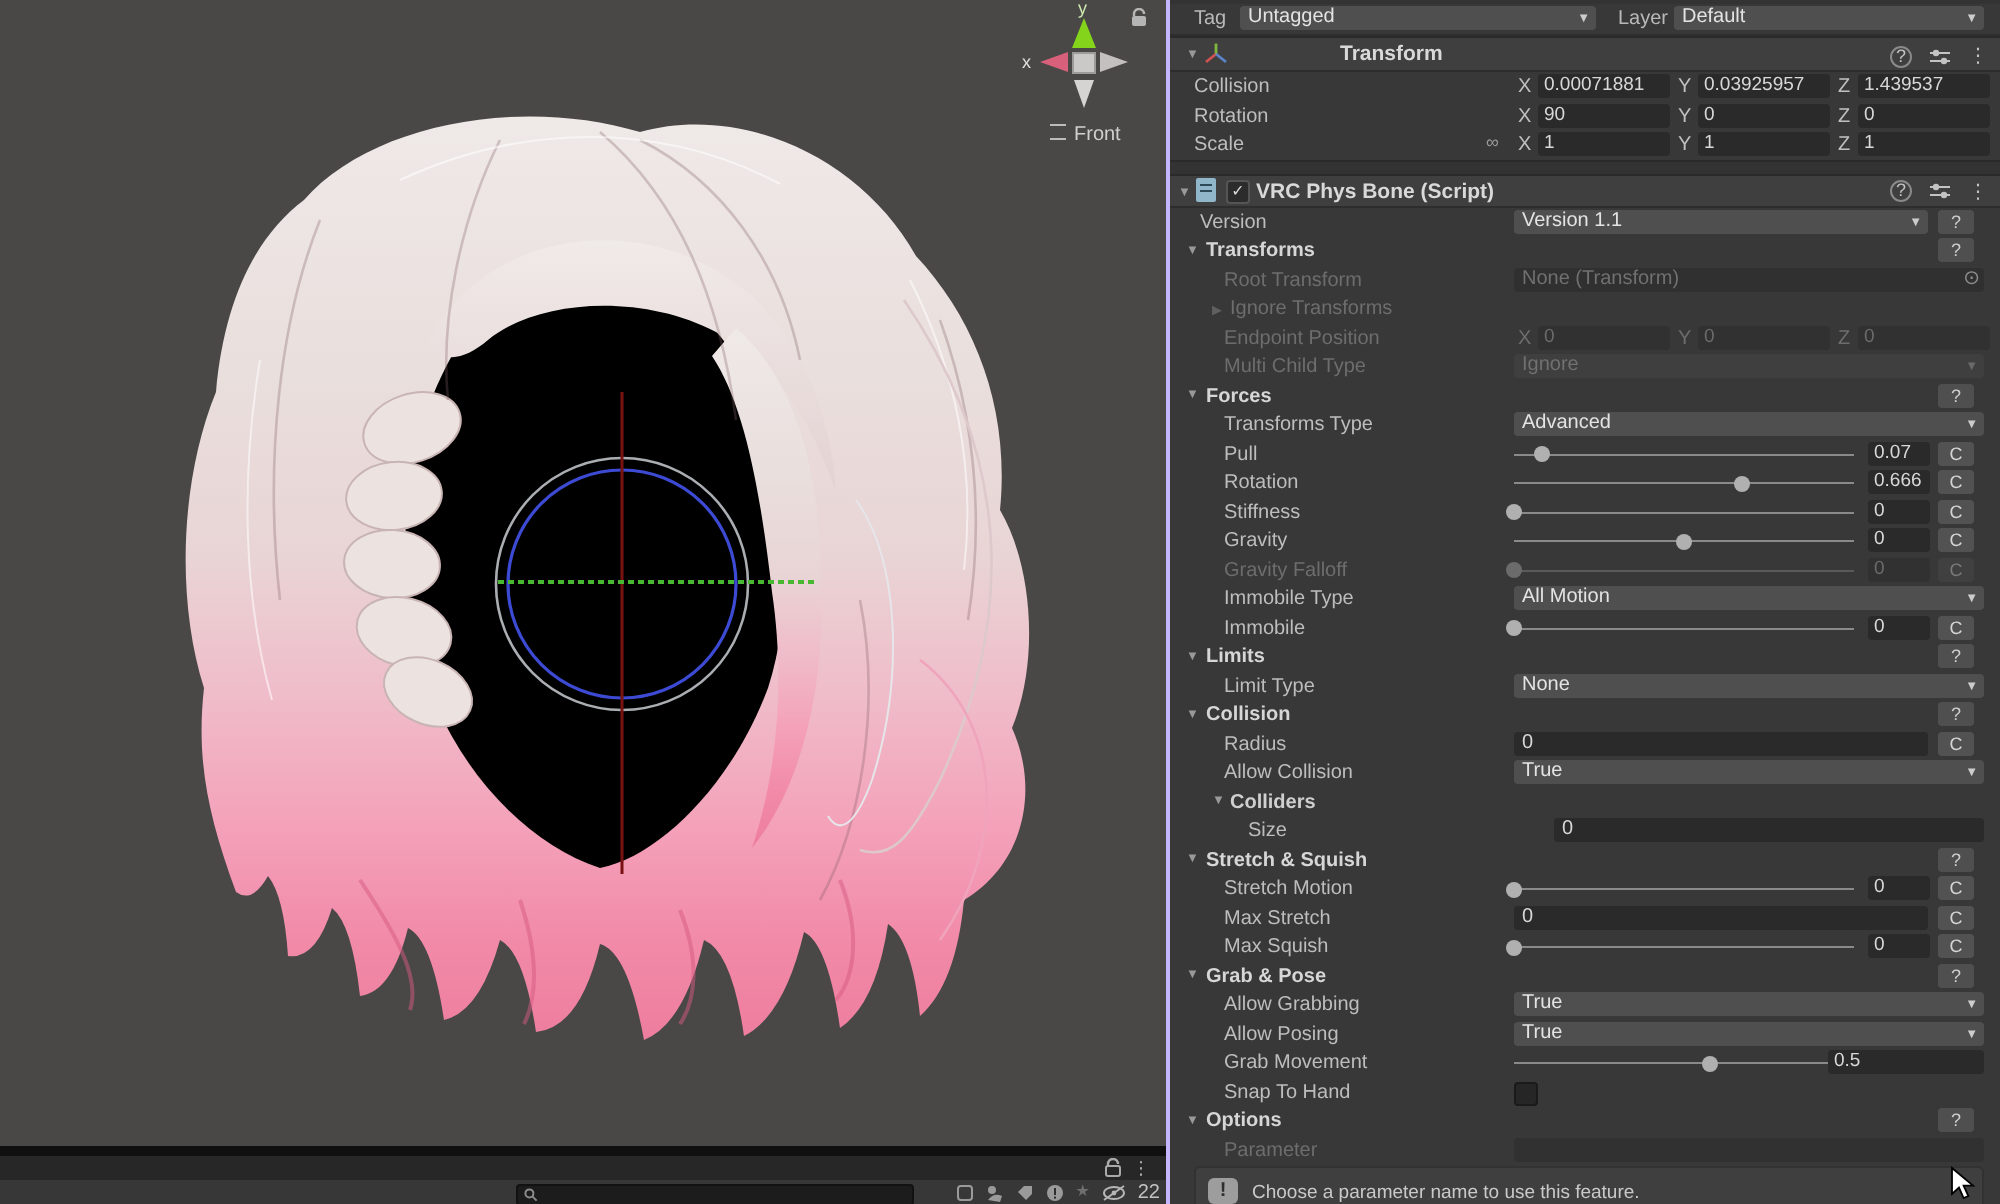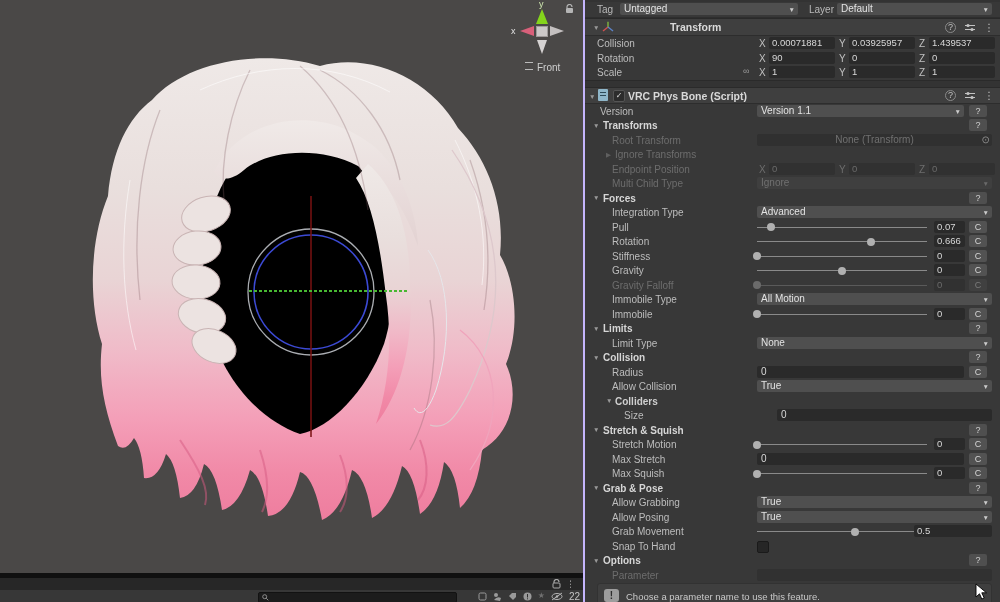--- a/index.html
+++ b/index.html
@@ -54,21 +54,21 @@
   .num{position:absolute;left:349px;width:31px;top:1px;height:12px;background:#2a2a2a;border-radius:2px;
        color:#d8d8d8;font-size:9.5px;line-height:12px;padding:0 3px;box-sizing:border-box;}
   .track{position:absolute;left:172px;width:170px;top:7px;height:1px;background:#8a8a8a;}
   .knob{position:absolute;top:-3.5px;width:8px;height:8px;border-radius:50%;background:#b0b0b0;margin-left:-4px;}
   .vg{position:absolute;top:1px;height:12px;}
   .vx{left:174px;width:76px;}.vy{left:254px;width:76px;}.vz{left:334px;width:76px;}
   .al{position:absolute;left:0;top:1px;font-size:10px;color:#c0c0c0;}
   .af{position:absolute;left:10px;right:0;top:0;height:12px;background:#2a2a2a;border-radius:2px;
       color:#d8d8d8;font-size:9.5px;line-height:12px;padding:0 3px;box-sizing:border-box;}
   .objf{position:absolute;left:172px;right:8px;top:1px;height:12px;background:#303030;border-radius:2px;
-        color:#707070;font-size:10px;line-height:12px;padding:0 4px;box-sizing:border-box;text-align:center;}
+        color:#707070;font-size:10px;line-height:12px;padding:0 4px;box-sizing:border-box;}
   .objf .pick{position:absolute;right:2px;top:0;color:#8d8d8d;font-size:10px;}
   .chk{position:absolute;left:172px;top:2px;width:10px;height:10px;background:#262626;border:1px solid #1a1a1a;border-radius:2px;}
   .link{position:absolute;left:158px;top:1px;color:#9a9a9a;font-size:9px;}
   
   .dis .lbl{color:#6d6d6d;}
   .dis .fold{color:#5f5f5f;}
   .dis .drop{background:#3f3f3f;color:#707070;}
   .dis .drop .da{color:#6a6a6a;}
   .dis .track{background:#5a5a5a;}
   .dis .knob{background:#6b6b6b;}
@@ -377,21 +377,21 @@
       <span class="lbl i2">Multi Child Type</span>
       <div class="drop full"><span>Ignore</span><span class="da">▼</span></div>
     </div>
 
     <div class="row">
       <span class="fold">▼</span>
       <span class="lbl sec">Forces</span>
       <span class="qb">?</span>
     </div>
     <div class="row">
-      <span class="lbl i2">Integration Type</span>
+      <span class="lbl i2">Transforms Type</span>
       <div class="drop full"><span>Advanced</span><span class="da">▼</span></div>
     </div>
     <div class="row">
       <span class="lbl i2">Pull</span>
       <div class="track">
           <span class="knob" style="left: 8%;"></span>
         </div>
       <div class="num">0.07</div>
       <span class="cbn">C</span>
     </div>

